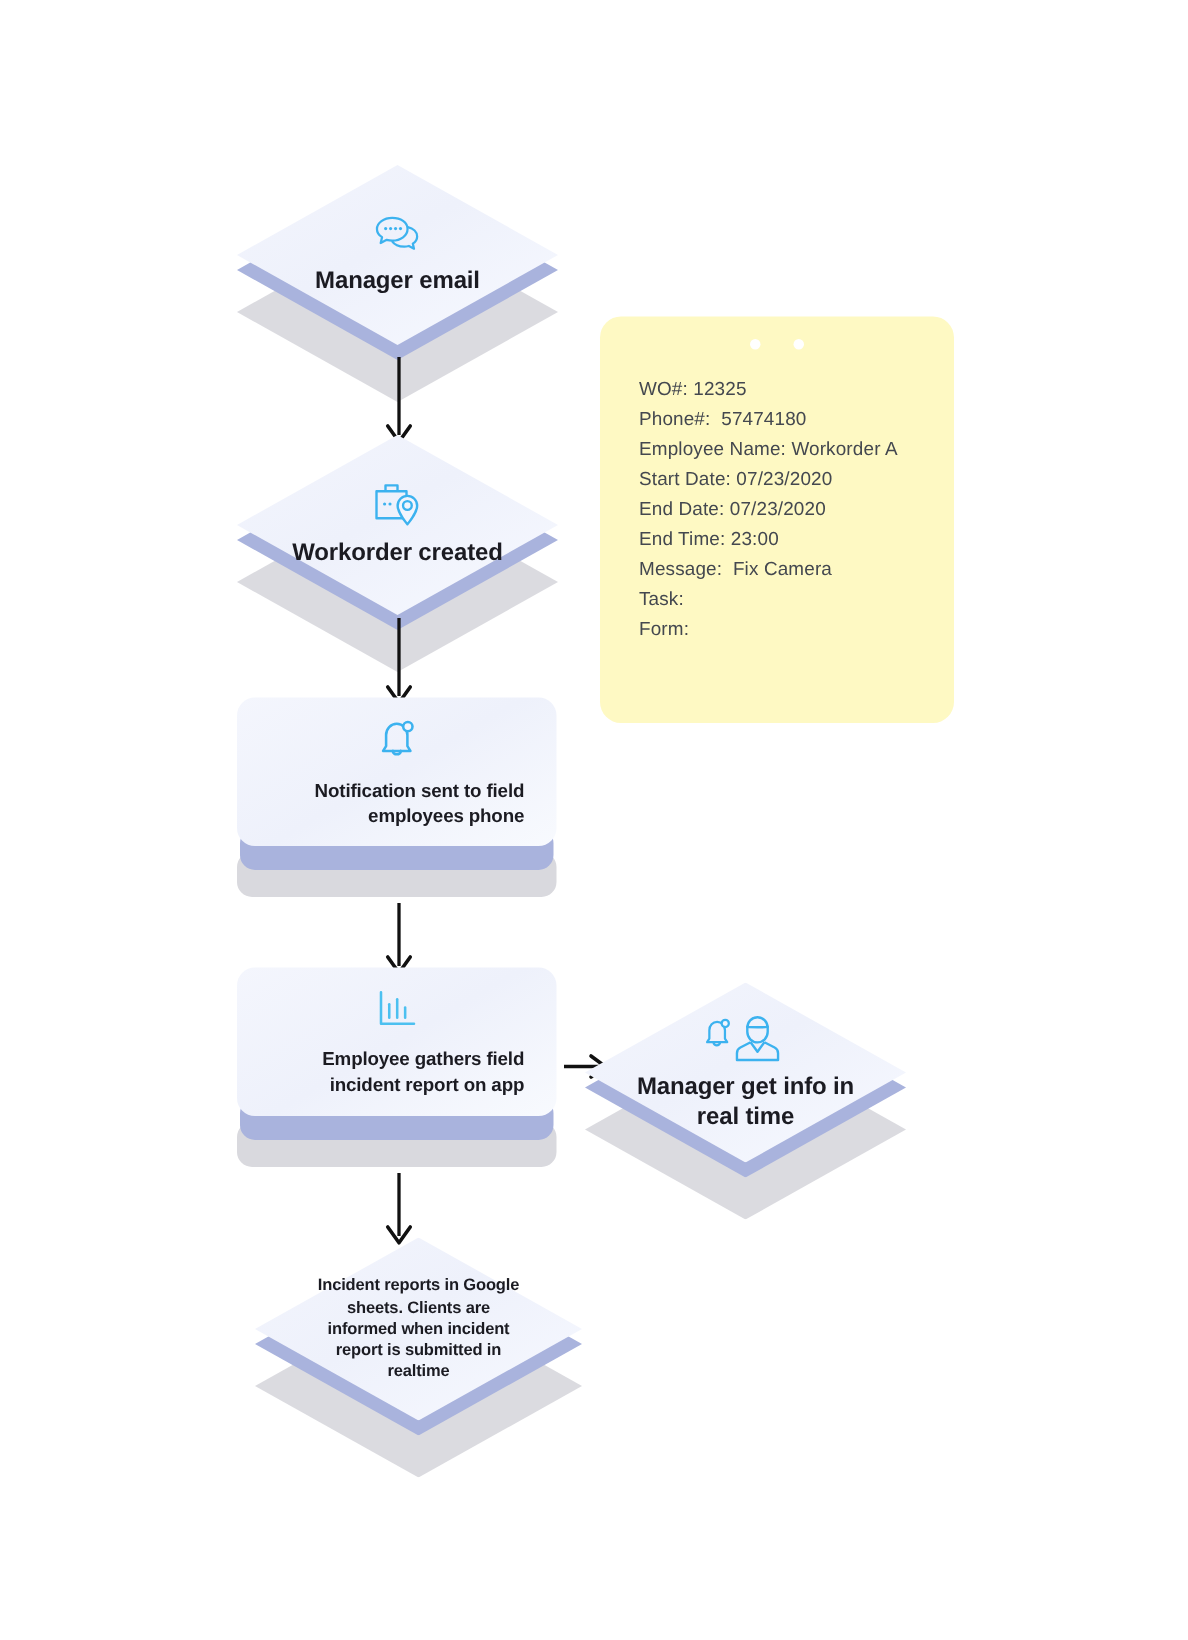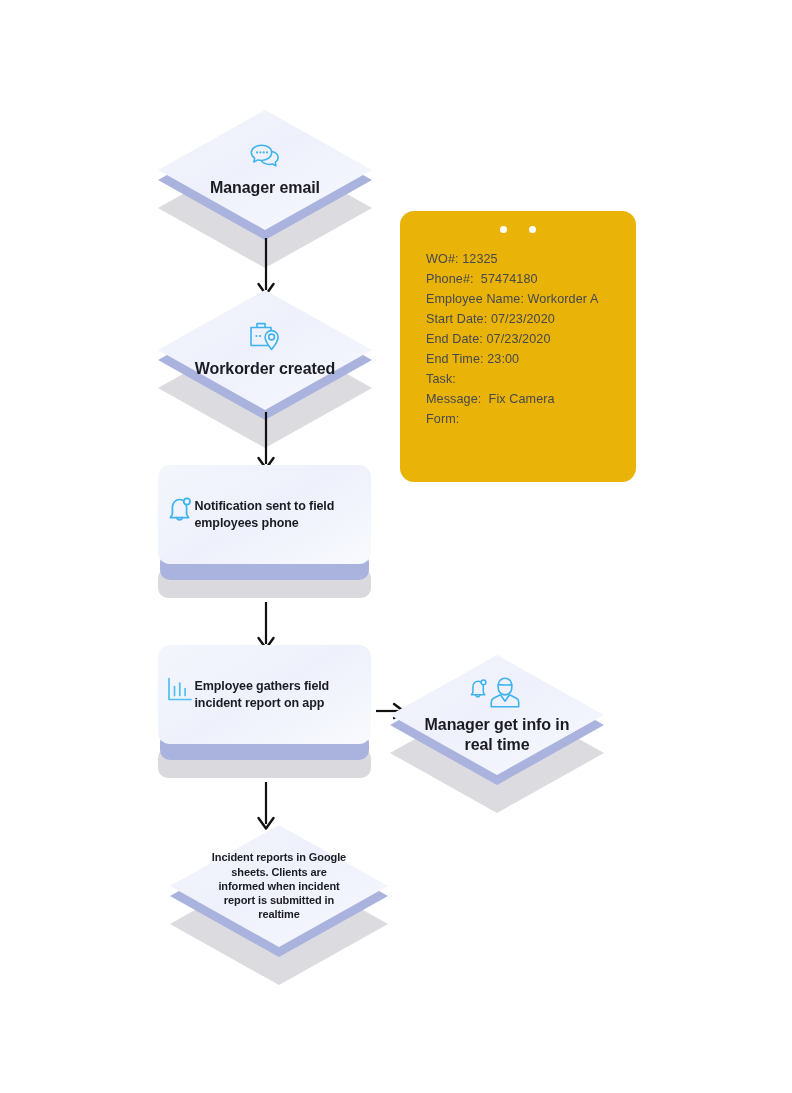--- a/index.html
+++ b/index.html
@@ -103,24 +103,24 @@
   }
   .card-top {
     position: absolute;
     left: 0;
     top: 0;
     width: 100%;
     bottom: 34px;
     background: linear-gradient(150deg, #f4f6fd 0%, #eef1fb 50%, #f8fafe 100%);
     border-radius: 12px;
     display: flex;
-    flex-direction: row;
+    flex-direction: column;
     align-items: center;
     justify-content: center;
-    text-align: left;
+    text-align: right;
   }
   .card-icon {
     line-height: 0;
     margin-bottom: 10px;
   }
   .card-label {
     font-size: 12.5px;
     font-weight: 700;
     color: #1b1b22;
     line-height: 1.35;
@@ -130,21 +130,21 @@
 
   
   .arrow {
     position: absolute;
     line-height: 0;
   }
 
   
   .details-panel {
     position: absolute;
-    background: #eab308;
+    background: #fef9c3;
     border-radius: 14px;
   }
   .panel-dots {
     position: absolute;
     top: 15px;
     left: 0;
     width: 100%;
     display: flex;
     justify-content: center;
     gap: 22px;
@@ -314,19 +314,19 @@
       <span class="panel-dot"></span>
       <span class="panel-dot"></span>
     </div>
     <div class="panel-list" id="details-list">
         <div class="panel-row">WO#: 12325</div>
         <div class="panel-row">Phone#:  57474180</div>
         <div class="panel-row">Employee Name: Workorder A</div>
         <div class="panel-row">Start Date: 07/23/2020</div>
         <div class="panel-row">End Date: 07/23/2020</div>
         <div class="panel-row">End Time: 23:00</div>
+        <div class="panel-row">Message:  Fix Camera</div>
         <div class="panel-row">Task:</div>
-        <div class="panel-row">Message:  Fix Camera</div>
         <div class="panel-row">Form:</div>
       </div>
   </div>
 
 </div>
 
 </body></html>

